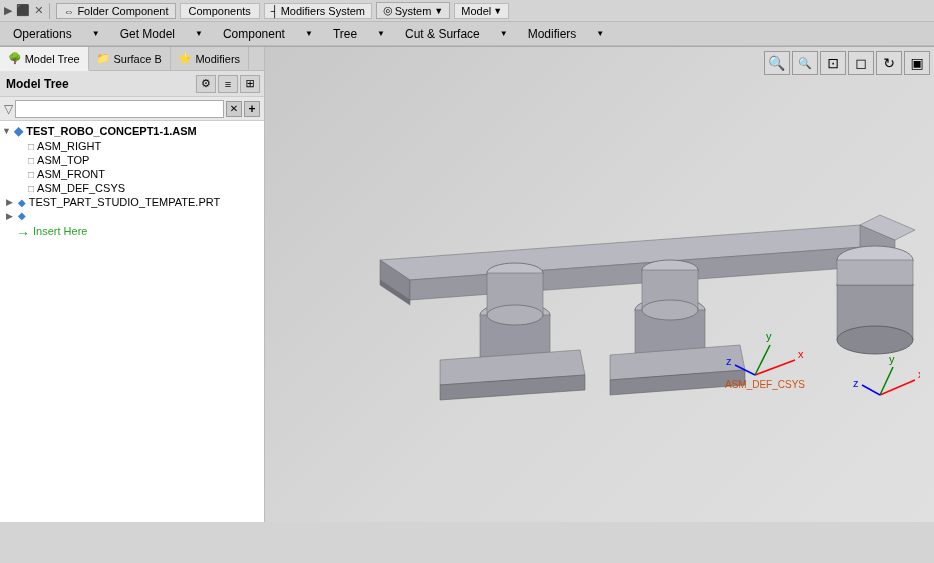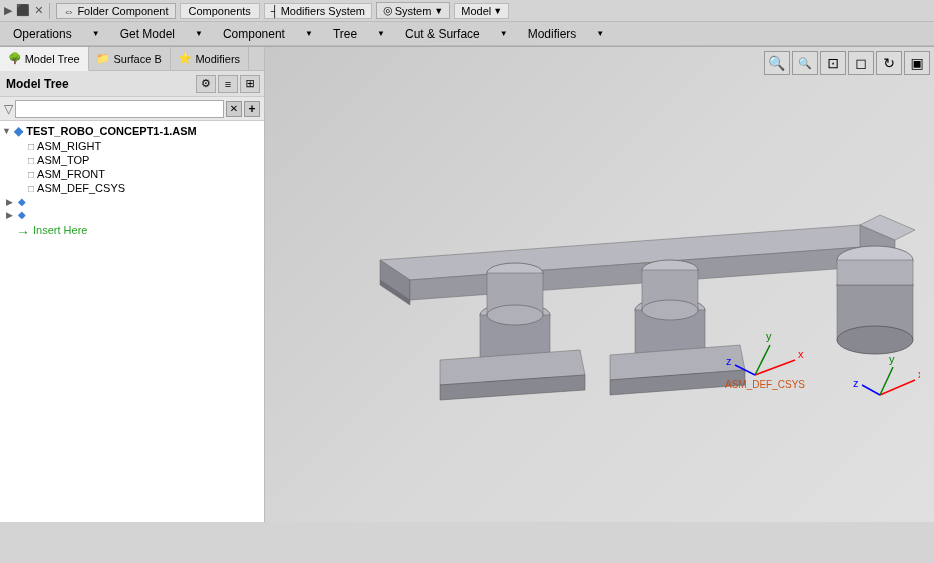--- a/index.html
+++ b/index.html
@@ -183,20 +183,21 @@
         <span style="display:inline-block; width:14px;"></span>
         <span class="expand-icon"></span>
         <span class="item-icon" style="color:#888; font-size:10px;">□</span>
         <span class="item-label">ASM_DEF_CSYS</span>
       </div>
 
       <div class="tree-item">
         <span style="display:inline-block; width:4px;"></span>
         <span class="expand-icon" style="color:#666;">▶</span>
         <span class="item-icon" style="color:#3a7fd5; font-size:10px;">◆</span>
+        <span class="item-label">TEST_PART_STUDIO_TEMPATE.PRT</span>
       </div>
 
       <div class="tree-item">
         <span style="display:inline-block; width:4px;"></span>
         <span class="expand-icon" style="color:#666;">▶</span>
         <span class="item-icon" style="color:#3a7fd5; font-size:10px;">◆</span>
       </div>
 
       <div class="insert-here">
         <span style="color:#28a428; font-size:14px; font-weight:bold;">→</span>

